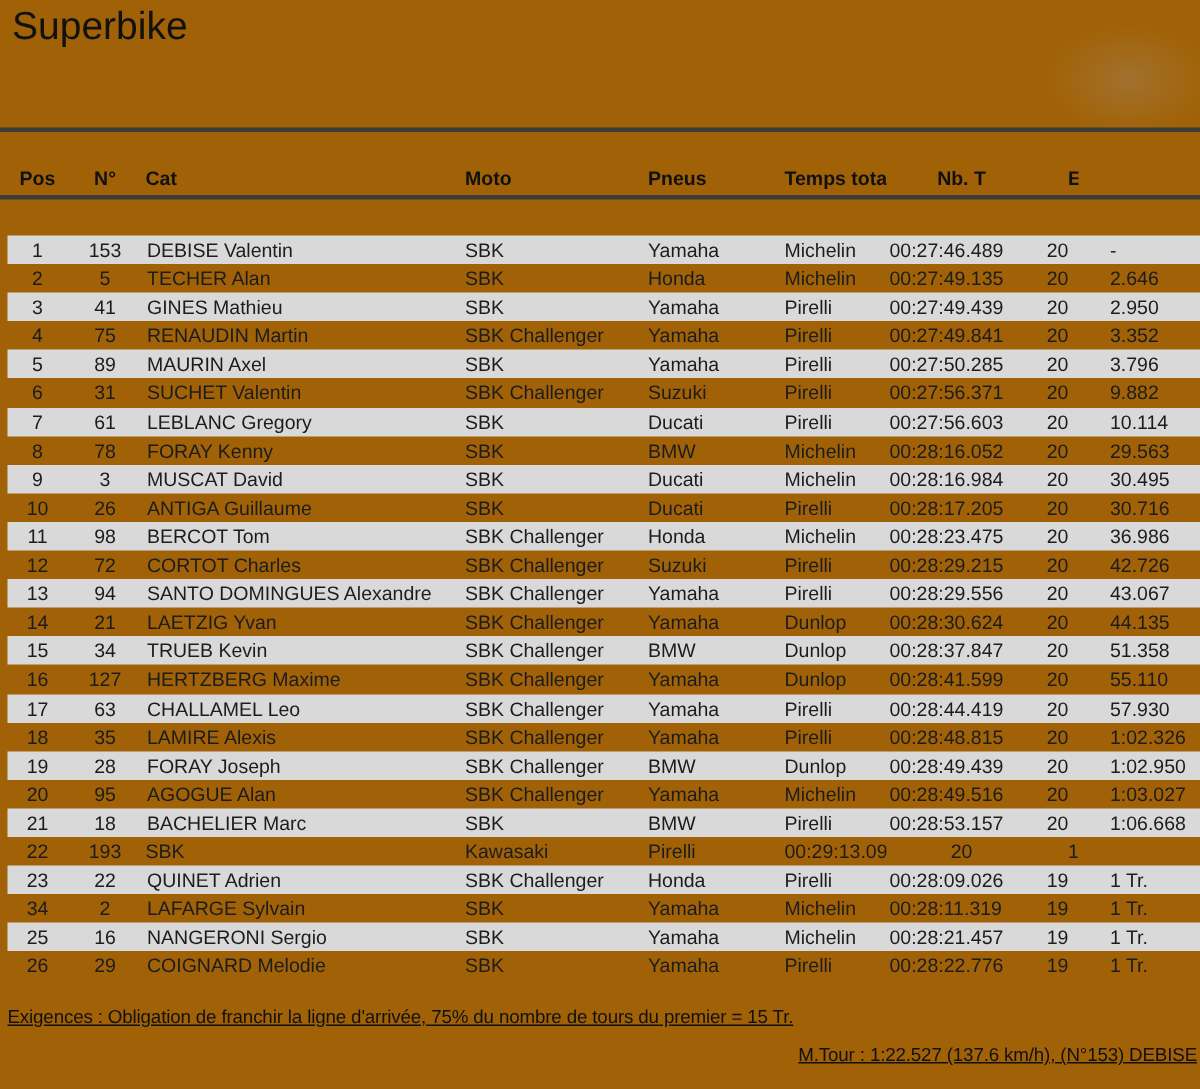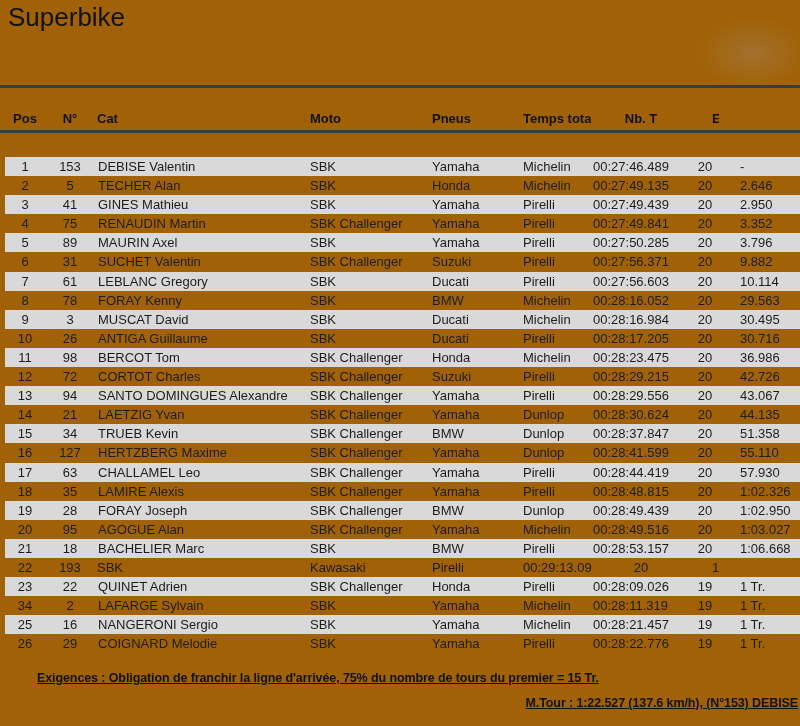--- a/index.html
+++ b/index.html
@@ -32,22 +32,22 @@
   }
   .tbody { position:absolute; left:5px; right:0; top:157px; }
   .trow { height:19.1px; line-height:19.1px; font-size:13px; color:#1c1c1c; }
   .trow.shaded { background:#d9d9d9; }
   .cell { overflow:hidden; white-space:nowrap; }
   .c-pos, .c-num, .c-nbt { text-align:center; }
   .c-nom   { padding-left:3px; }
   .c-cat, .c-moto, .c-pneus, .c-temps { padding-left:2px; }
   .c-ec    { padding-left:21px; }
   .footer-line {
-    position:absolute; font-size:12.5px; font-weight:700; color:#111;
-    text-decoration:underline; letter-spacing:-0.1px; white-space:nowrap;margin-left:32px;
+    position:absolute; font-size:12.5px; font-weight:400; color:#111;
+    text-decoration:underline; letter-spacing:-0.1px; white-space:nowrap;
   }
   .footer-req { left:5px; top:671px; }
   .footer-lap { right:2px; top:696px; text-align:right; }
 </style>
 </head>
 <body>
 
 <div class="page">
 
   <div class="title title-cat">Superbike</div>

